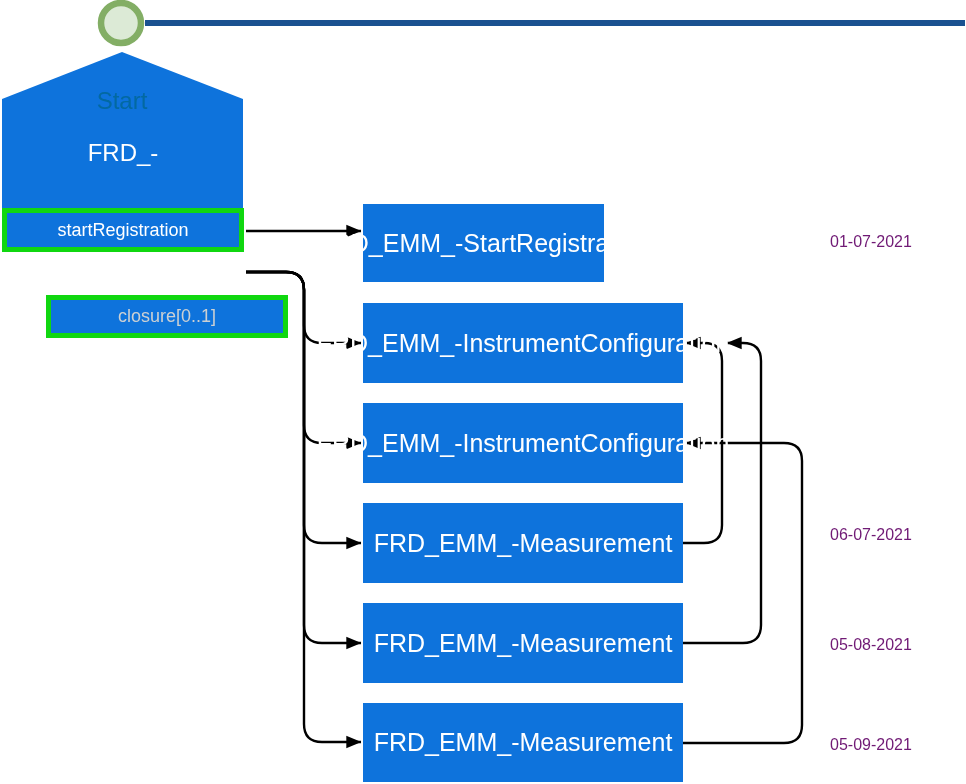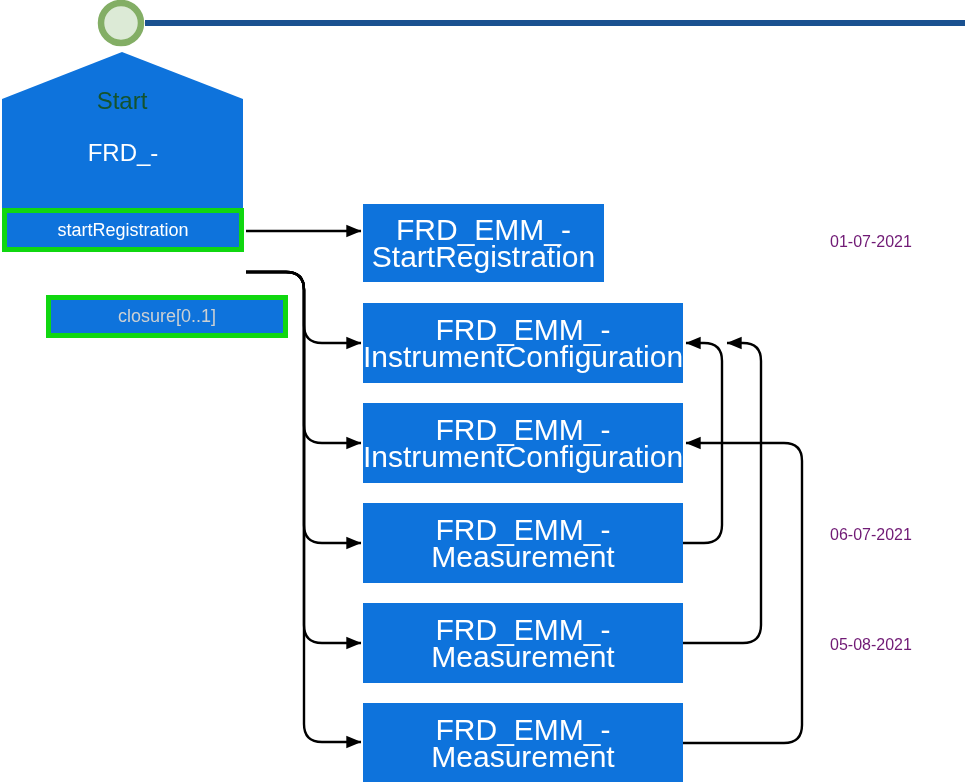--- a/index.html
+++ b/index.html
@@ -13,41 +13,41 @@
     overflow: hidden;
   }
   .stage svg.layer {
     position: absolute;
     left: 0; top: 0;
     width: 966px; height: 784px;
   }
   .abs { position: absolute; }
   .start-title {
     left: 22px; top: 87px; width: 200px;
-    color: #14532d; font-size: 24px; text-align: center;
+    color: #0369a1; font-size: 24px; text-align: center;
   }
   .start-type {
     left: 2px; top: 139px; width: 242px;
     color: #ffffff; font-size: 24px; line-height: 28px; text-align: center;
   }
   .port {
     left: 2px; width: 242px; height: 44px;
     background: #0e73dc;
     border: 5px solid #10d710;
     color: #ffffff; font-size: 18px;
     display: flex; align-items: center; justify-content: center;
   }
   .port.p1 { top: 208px; }
   .port.p2 { top: 252px; height: 43px; }
   .port.p3 { top: 295px; height: 43px; color: #ccd0d3; margin-left: 44px; }
   .event-box {
     left: 363px; width: 320px; height: 80px;
     background: #0e73dc;
-    color: #ffffff; font-size: 30px; line-height: 27px;
-    display: flex; flex-direction: column;
+    color: #ffffff; font-size: 25px; line-height: 27px;
+    display: flex; 
     align-items: center; justify-content: center;
     text-align: center;
   }
   .event-box.b1 { top: 204px; width: 241px; height: 78px; }
   .event-box.b2 { top: 303px; }
   .event-box.b3 { top: 403px; }
   .event-box.b4 { top: 503px; }
   .event-box.b5 { top: 603px; }
   .event-box.b6 { top: 703px; height: 79px; }
   .date-label {
@@ -124,14 +124,15 @@
     <div>Measurement</div>
   </div>
   <div class="abs event-box b6">
     <div>FRD_EMM_-</div>
     <div>Measurement</div>
   </div>
 
   <div class="abs date-label d1">01-07-2021</div>
   <div class="abs date-label d2">06-07-2021</div>
   <div class="abs date-label d3">05-08-2021</div>
+  <div class="abs date-label d4">05-09-2021</div>
 
 </div>
 
 </body></html>

